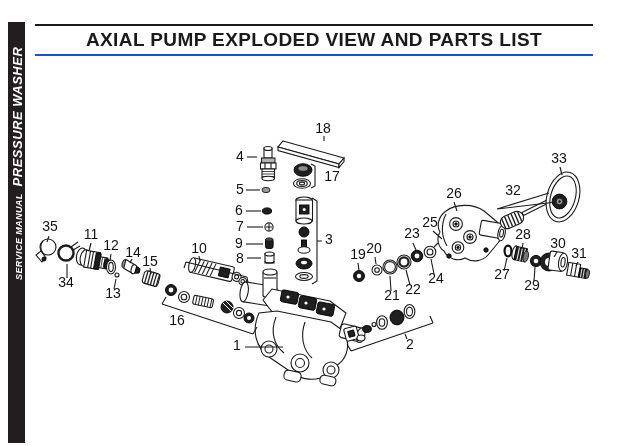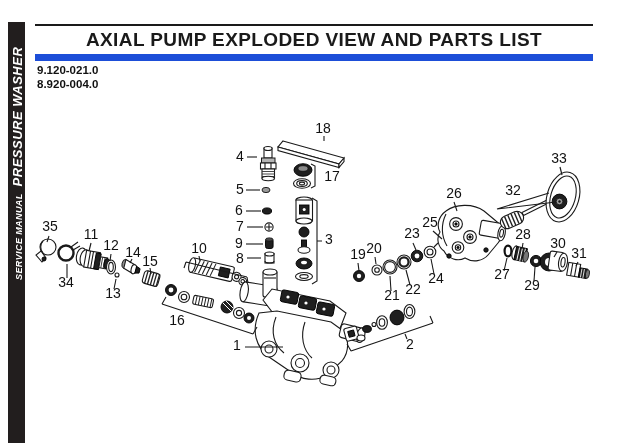--- a/index.html
+++ b/index.html
@@ -7,21 +7,21 @@
         font-family:"Liberation Sans",sans-serif;}
   
   .sidebar{position:absolute;left:8px;top:22px;width:17px;height:421px;background:#221e1e;}
   .sidebar-text{position:absolute;left:0;top:258px;transform-origin:0 0;
     transform:rotate(-90deg);white-space:nowrap;line-height:17px;color:#ffffff;
     font-style:italic;font-weight:700;}
   .sidebar-text .small{font-size:9px;letter-spacing:0.4px;margin-right:7px;}
   .sidebar-text .big{font-size:13px;letter-spacing:0.5px;}
   
   .title-block{position:absolute;left:35px;top:24px;width:558px;height:28px;
-    border-top:2px solid #1a1a1a;border-bottom:7px solid #1d4ed8;
+    border-top:2px solid #1a1a1a;border-bottom:2px solid #1d4ed8;
     display:flex;align-items:center;justify-content:center;}
   .title-block h1{margin:0;font-size:19px;font-weight:700;letter-spacing:0.4px;color:#1a1a1a;}
   
   .models{position:absolute;left:37px;top:63px;font-size:11.5px;font-weight:700;
     line-height:14px;color:#111;}
   
   svg.diagram{position:absolute;left:0;top:0;}
   .w{fill:#ffffff;stroke:#1a1a1a;stroke-width:1.1;}
   .d{fill:#1f1f1f;stroke:#000000;stroke-width:0.9;}
   .ln{fill:none;stroke:#1a1a1a;stroke-width:1.1;}
@@ -35,24 +35,20 @@
   <div class="sidebar">
     <div class="sidebar-text">
       <span class="small">SERVICE MANUAL</span><span class="big">PRESSURE WASHER</span>
     </div>
   </div>
 
   <div class="title-block">
     <h1>AXIAL PUMP EXPLODED VIEW AND PARTS LIST</h1>
   </div>
 
-  <div class="models">
-    <div>9.120-021.0</div>
-    <div>8.920-004.0</div>
-  </div>
 
   <svg class="diagram" width="639" height="446" viewBox="0 0 639 446">
 
     <g>
       <circle cx="48" cy="247" r="8" class="w"></circle>
       <path d="M41,251 L46,258 L42,262 L36,255 Z" class="w"></path>
       <path d="M43,241 C40,244 40,250 43,253" class="ln" stroke-width="0.9"></path>
       <circle cx="44" cy="259" r="2" class="d"></circle>
     </g>
 

